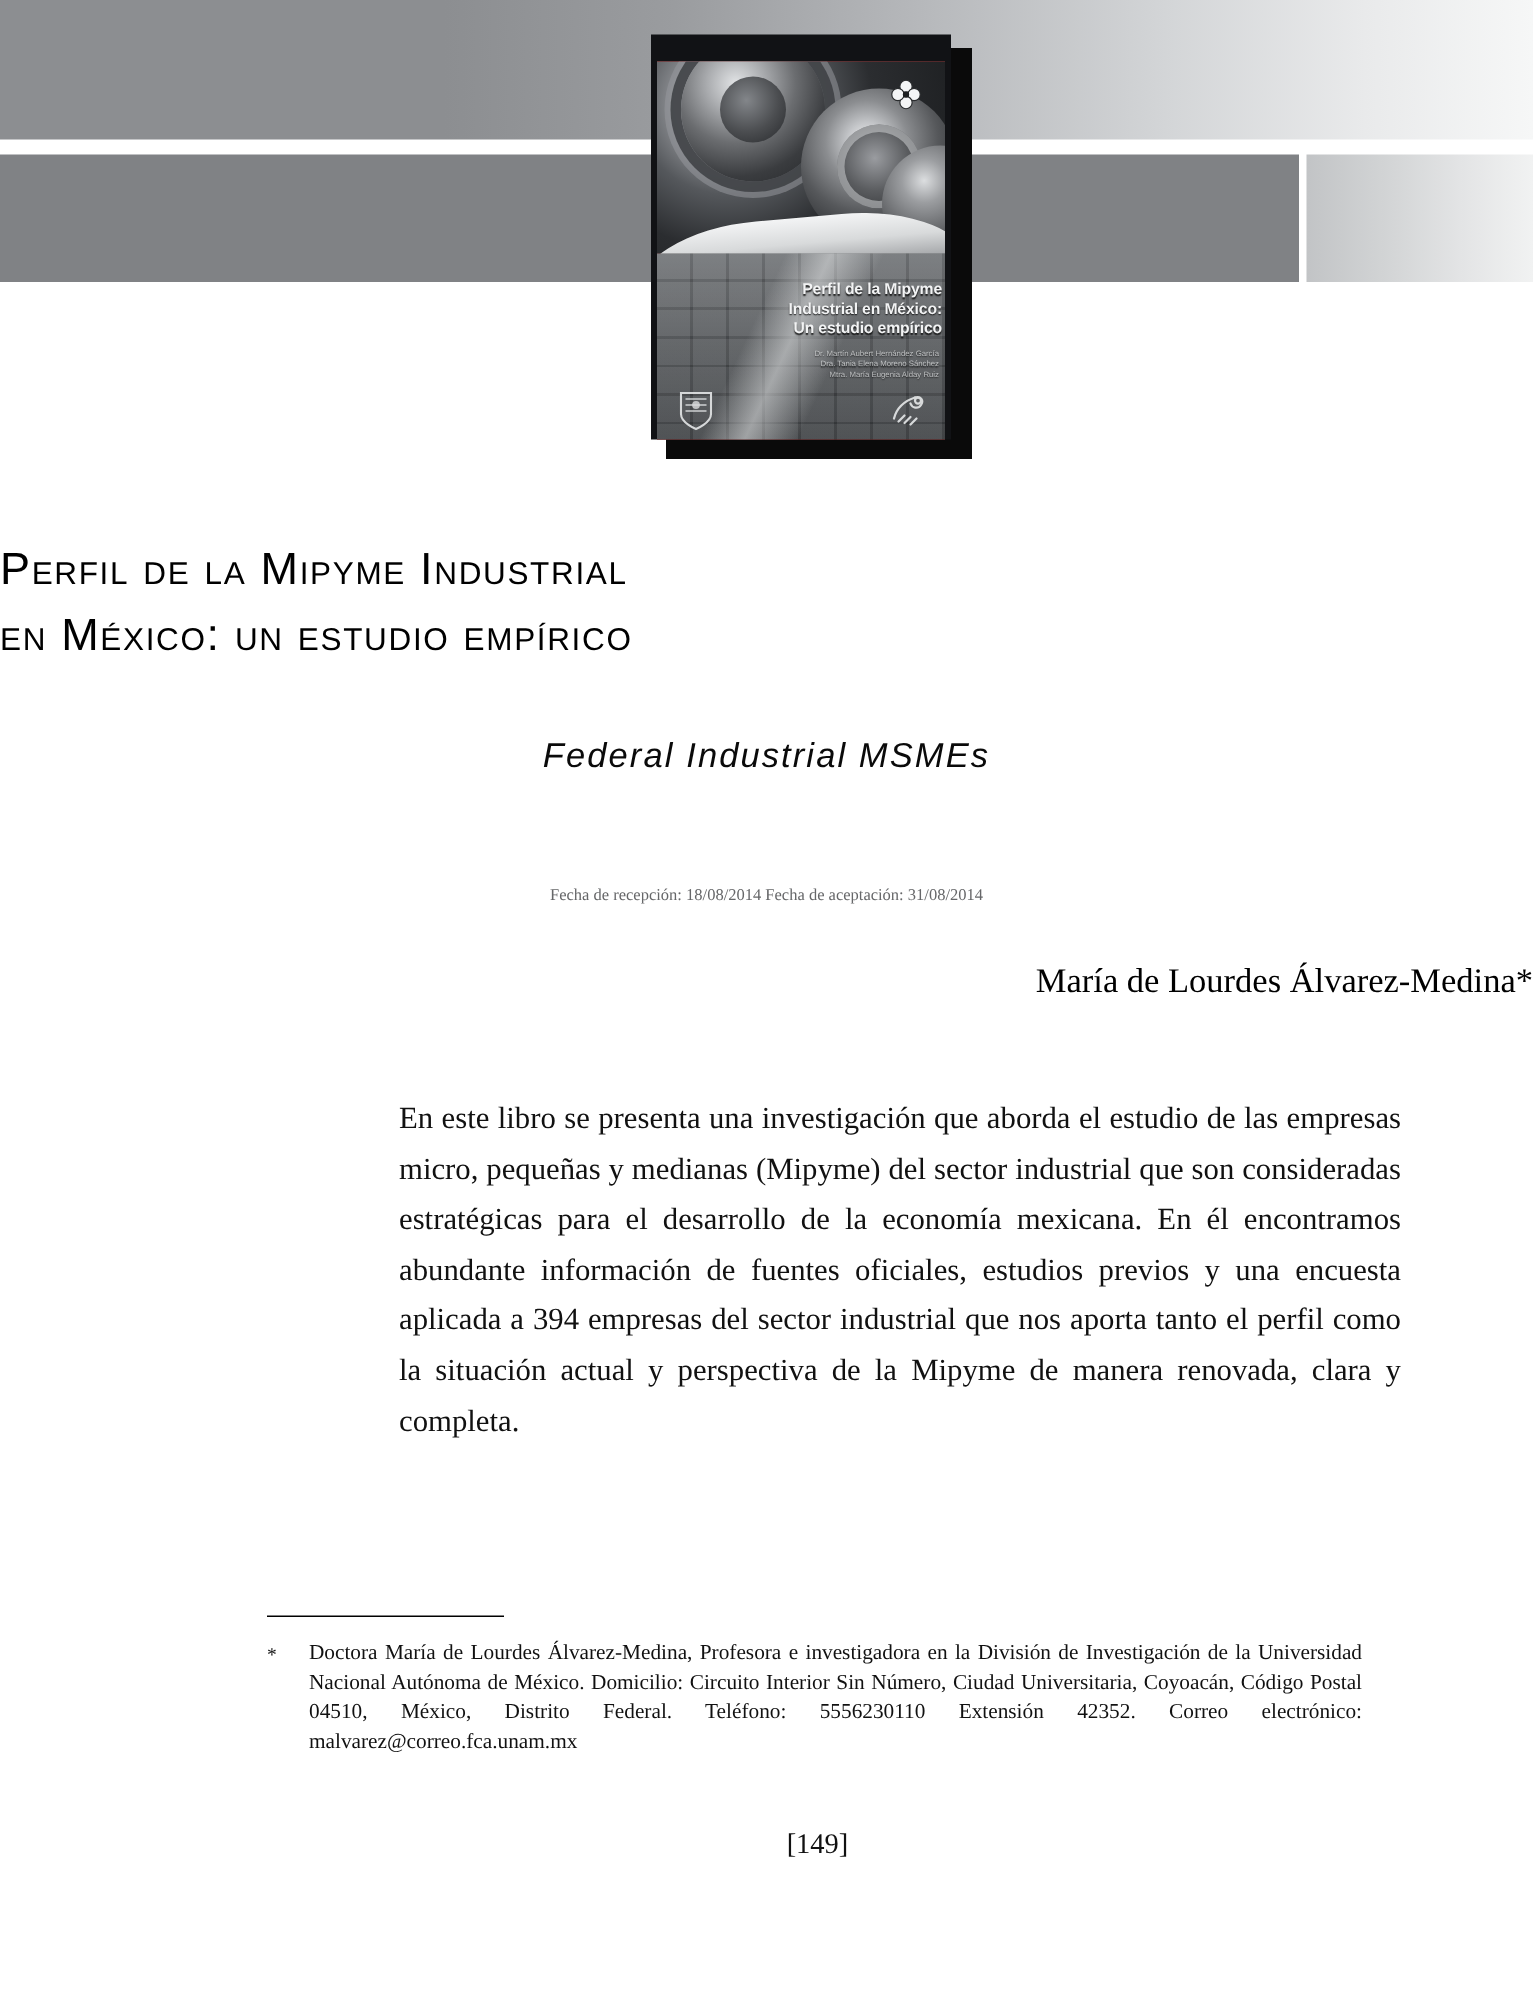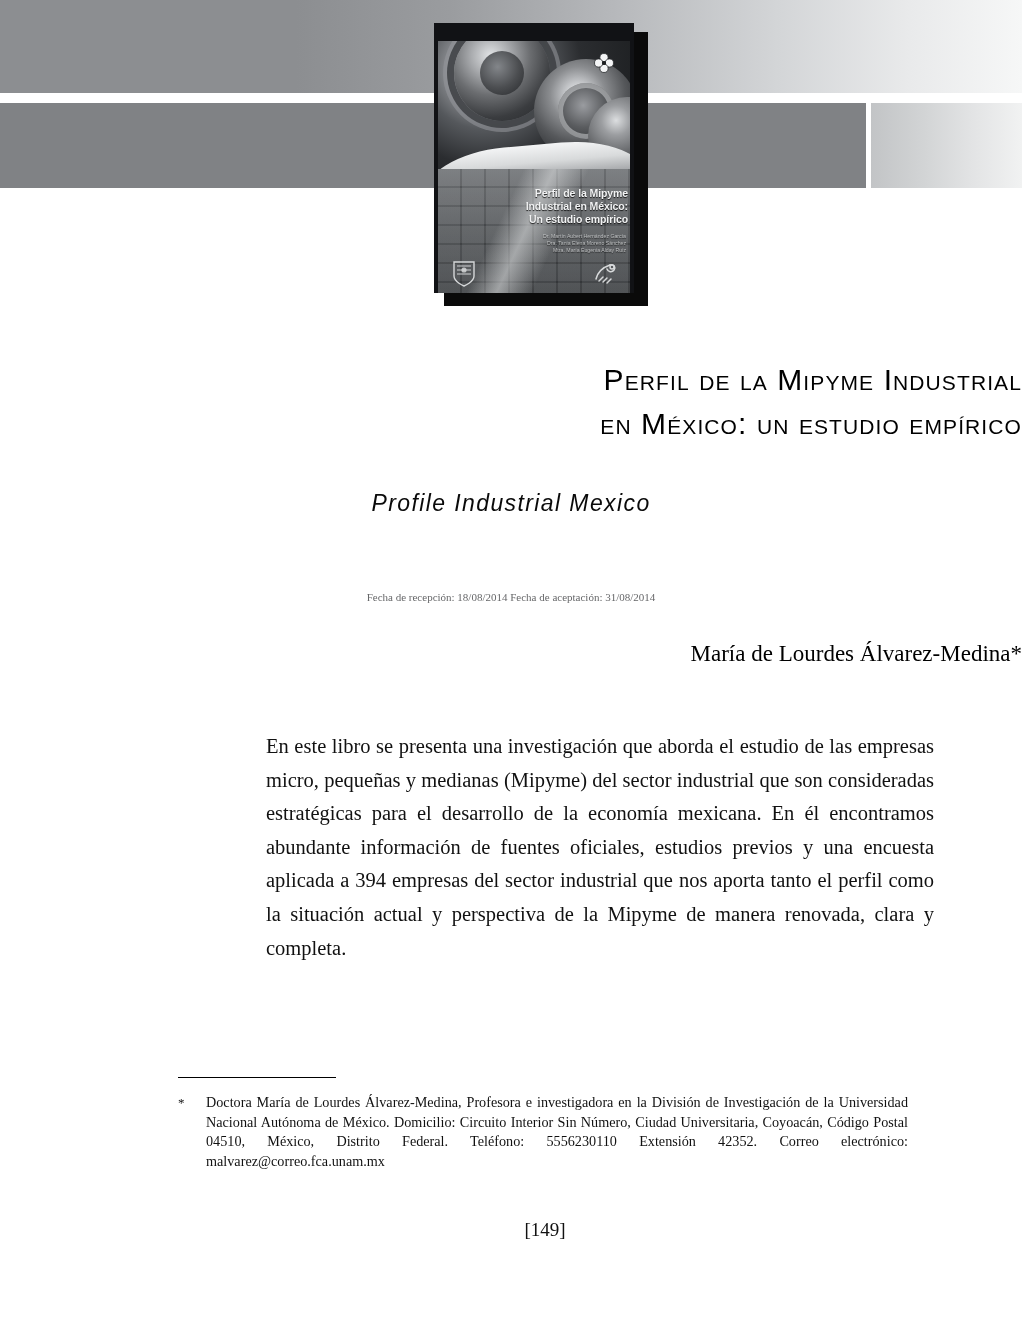--- a/index.html
+++ b/index.html
@@ -206,21 +206,21 @@
     height: 30px;
     opacity: 0.9;
   }
 
   
   #title-es {
     position: absolute;
     left: 0;
     top: 358px;
     width: 1022px;
-    text-align: right;
+    text-align: left;
     font-size: 30px;
     line-height: 44px;
     font-variant: small-caps;
     letter-spacing: 1.1px;
     font-family: "Liberation Sans", sans-serif;
     font-weight: normal;
     color: #000000;
   }
   #title-es .tline { display: block; }
 
@@ -375,21 +375,21 @@
     </div>
   </div>
 </div>
 
 <div id="title-es">
   <span class="tline">Perfil de la Mipyme Industrial</span>
   <span class="tline">en México: un estudio empírico</span>
 </div>
 
 <div id="title-en">
-  <span class="tline">Profile Industrial Mexico</span>
+  <span class="tline">Federal Industrial MSMEs</span>
 </div>
 
 <div id="dates">Fecha de recepción: 18/08/2014 Fecha de aceptación: 31/08/2014</div>
 
 <div id="author-line">María de Lourdes Álvarez-Medina*</div>
 
 <div id="body-text">En este libro se presenta una investigación que aborda el estudio de las empresas micro, pequeñas y medianas (Mipyme) del sector industrial que son consideradas estratégicas para el desarrollo de la economía mexicana. En él encontramos abundante información de fuentes oficiales, estudios previos y una encuesta aplicada a 394 empresas del sector industrial que nos aporta tanto el perfil como la situación actual y perspectiva de la Mipyme de manera renovada, clara y completa.</div>
 
 <div id="footnote-rule"></div>
 <div id="footnote">

